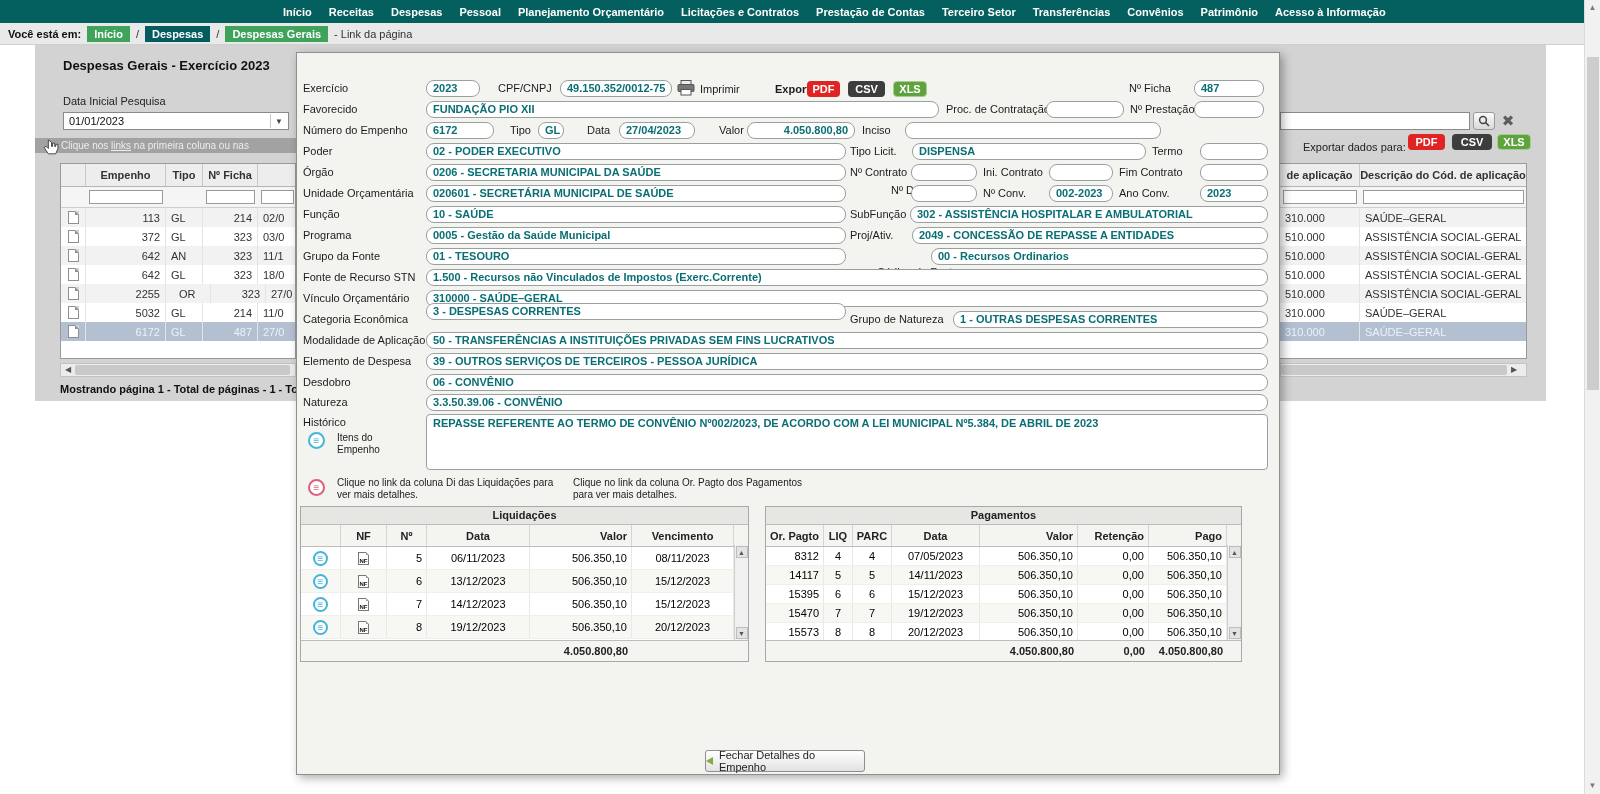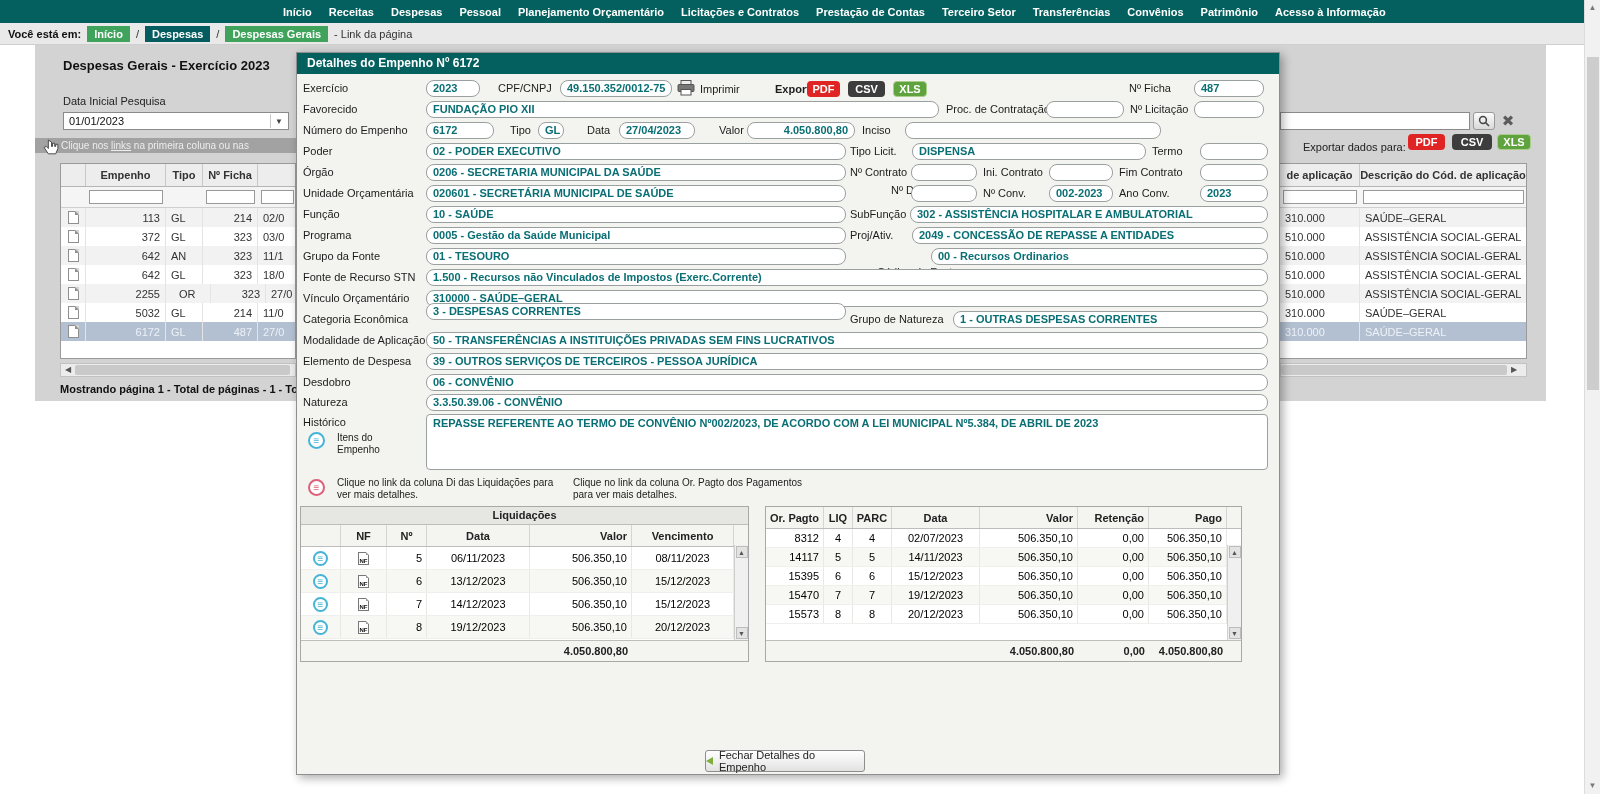--- a/index.html
+++ b/index.html
@@ -315,21 +315,20 @@
   </div>
   <div class="hscroll" style="left:1245px;width:247px;">
     <div class="hthumb" style="width:226px;"></div>
     <div class="harrow">▶</div>
   </div>
 
   <div class="pagination">Mostrando página 1 - Total de páginas - 1 - Total</div>
 </div>
 
 <div class="modal" id="modal">
-  <div class="modal-title">Detalhes do Empenho Nº 6172</div>
 
   <div style="position:absolute;left:380px;top:27px;cursor:pointer;">
     <svg width="18" height="16" viewBox="0 0 18 16">
         <rect x="4" y="0.5" width="10" height="4" fill="#ececec" stroke="#555"></rect>
         <rect x="1" y="4.5" width="16" height="7" rx="1" fill="#777" stroke="#555"></rect>
         <rect x="4" y="9.5" width="10" height="5.5" fill="#fff" stroke="#555"></rect>
       </svg>
   </div>
   <div class="lbl" style="left:403px;top:30px;">Imprimir</div>
   <div class="lbl" style="left:478px;top:30px;font-weight:bold;">Exportar:</div>
@@ -343,21 +342,21 @@
       <span class="lbl" style="left: 6px; top: 29px;">Exercício</span>
       <div class="box" style="left: 129px; top: 27px; width: 54px;">2023</div>
       <span class="lbl" style="left: 201px; top: 29px;">CPF/CNPJ</span>
       <div class="box" style="left: 263px; top: 27px; width: 112px;">49.150.352/0012-75</div>
       <span class="lbl" style="left: 832px; top: 29px;">Nº Ficha</span>
       <div class="box" style="left: 897px; top: 27px; width: 70px;">487</div>
       <span class="lbl" style="left: 6px; top: 50px;">Favorecido</span>
       <div class="box" style="left: 129px; top: 48px; width: 513px;">FUNDAÇÃO PIO XII</div>
       <span class="lbl" style="left: 649px; top: 50px;">Proc. de Contratação</span>
       <div class="box" style="left: 749px; top: 48px; width: 78px;"></div>
-      <span class="lbl" style="left: 833px; top: 50px;">Nº Licitação</span>
+      <span class="lbl" style="left: 833px; top: 50px;">Nº Prestação</span>
       <div class="box" style="left: 897px; top: 48px; width: 70px;"></div>
       <span class="lbl" style="left: 6px; top: 71px;">Número do Empenho</span>
       <div class="box" style="left: 129px; top: 69px; width: 68px;">6172</div>
       <span class="lbl" style="left: 213px; top: 71px;">Tipo</span>
       <div class="box" style="left: 241px; top: 69px; width: 26px;">GL</div>
       <span class="lbl" style="left: 290px; top: 71px;">Data</span>
       <div class="box" style="left: 322px; top: 69px; width: 76px;">27/04/2023</div>
       <span class="lbl" style="left: 422px; top: 71px;">Valor</span>
       <div class="box right" style="left: 450px; top: 69px; width: 108px;">4.050.800,80</div>
       <span class="lbl" style="left: 565px; top: 71px;">Inciso</span>
@@ -487,35 +486,36 @@
       <div class="sarr">▲</div>
       <div class="sarr">▼</div>
     </div>
     <div class="st-foot">
       <div style="width:229px;flex:none;"></div>
       <div style="width:102px;flex:none;text-align:right;padding-right:4px;box-sizing:border-box;">4.050.800,80</div>
     </div>
   </div>
 
   <div class="subtable" id="pag">
+    <div class="st-title">Pagamentos</div>
     <div class="st-head" id="pag-head">
         <div class="st-th" style="width: 58px;">Or. Pagto</div>
         <div class="st-th" style="width: 29px;">LIQ</div>
         <div class="st-th" style="width: 39px;">PARC</div>
         <div class="st-th" style="width: 88px;">Data</div>
         <div class="st-th r" style="width: 98px;">Valor</div>
         <div class="st-th r" style="width: 71px;">Retenção</div>
         <div class="st-th r" style="width: 78px;">Pago</div>
       </div>
     <div id="pag-rows">
         <div class="st-row" style="height: 18px;">
           <div class="st-cell r" style="width: 58px;">8312</div>
           <div class="st-cell c" style="width: 29px;">4</div>
           <div class="st-cell c" style="width: 39px;">4</div>
-          <div class="st-cell c" style="width: 88px;">02/07/2023</div>
+          <div class="st-cell c" style="width: 88px;">07/05/2023</div>
           <div class="st-cell r" style="width: 98px;">506.350,10</div>
           <div class="st-cell r" style="width: 71px;">0,00</div>
           <div class="st-cell r" style="width: 78px;">506.350,10</div>
         </div>
         <div class="st-row alt" style="height: 18px;">
           <div class="st-cell r" style="width: 58px;">14117</div>
           <div class="st-cell c" style="width: 29px;">5</div>
           <div class="st-cell c" style="width: 39px;">5</div>
           <div class="st-cell c" style="width: 88px;">14/11/2023</div>
           <div class="st-cell r" style="width: 98px;">506.350,10</div>

